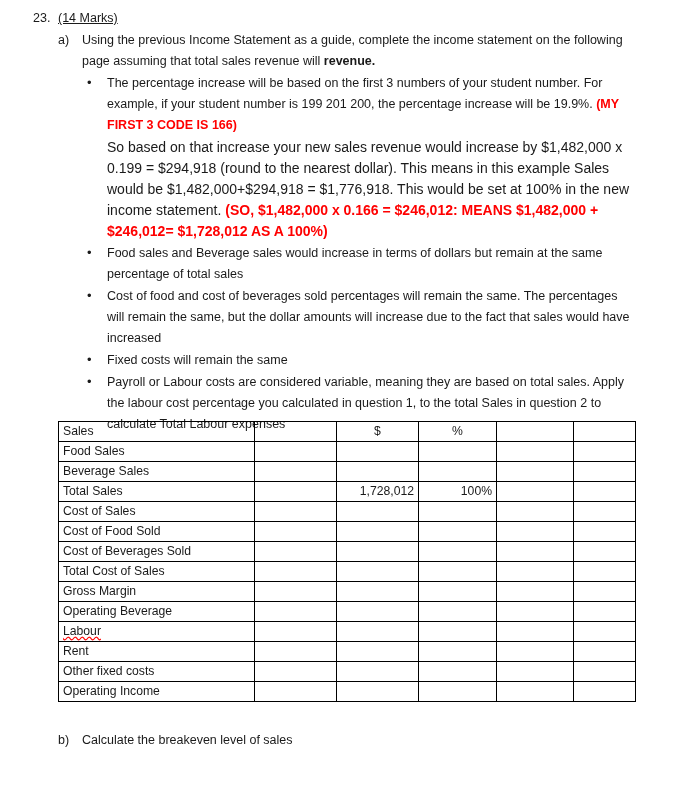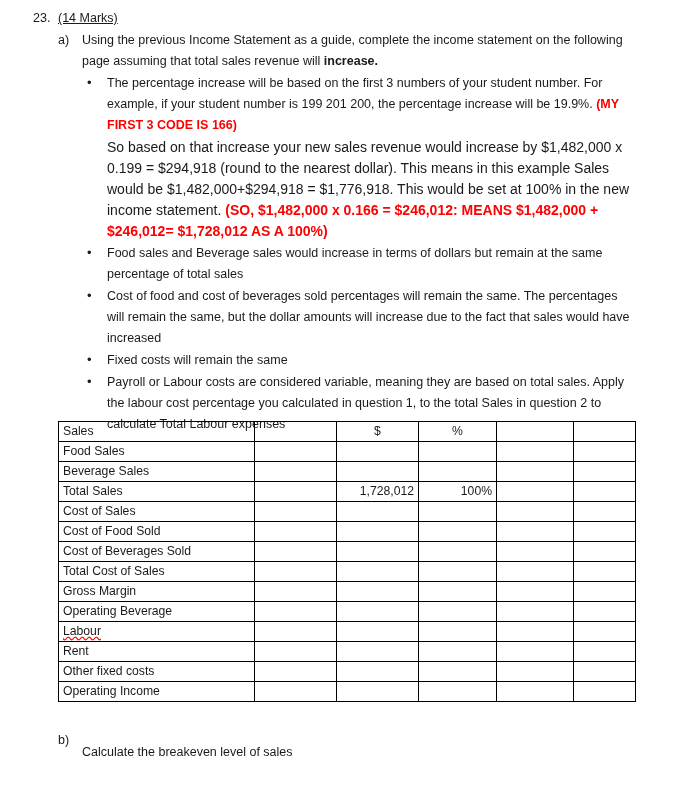--- a/index.html
+++ b/index.html
@@ -146,38 +146,38 @@
 
   
   .partb {
     position: absolute;
     left: 0;
     top: 730px;
     display: flex;
     align-items: flex-start;
   }
   .partb .sub-marker { line-height: 20px; }
-  .partb .sub-body   { line-height: 20px; margin-top: 12px; }
+  .partb .sub-body   { line-height: 20px; }
 </style>
 </head>
 <body>
 
 <div class="page">
 
   <div class="q-block">
 
     <div class="q-row">
       <div class="q-num">23.</div>
       <div class="q-num-text">(14 Marks)</div>
     </div>
 
     <div class="sub-row">
       <div class="sub-marker">a)</div>
       <div class="sub-body">
-        <span>Using the previous Income Statement as a guide, complete the income statement on the following page assuming that total sales revenue will </span><span class="bold">increase.</span>
+        <span>Using the previous Income Statement as a guide, complete the income statement on the following page assuming that total sales revenue will </span><span class="bold">revenue.</span>
 
         <ul class="bullets">
           <li>
             <span>The percentage increase will be based on the first 3 numbers of your student number. For example, if your student number is 199 201 200, the percentage increase will be 19.9%. </span><span class="red">(MY FIRST 3 CODE IS 166)</span>
             <div class="note-para">
               <span>So based on that increase your new sales revenue would increase by $1,482,000 x 0.199 = $294,918 (round to the nearest dollar).  This means in this example Sales would be $1,482,000+$294,918 = $1,776,918.  This would be set at 100% in the new income statement. </span><span class="red">(SO, $1,482,000 x 0.166 = $246,012: MEANS $1,482,000 + $246,012= $1,728,012 AS A 100%)</span>
             </div>
           </li>
           <li>
             <span>Food sales and Beverage sales would increase in terms of dollars but remain at the same percentage of total sales</span>

